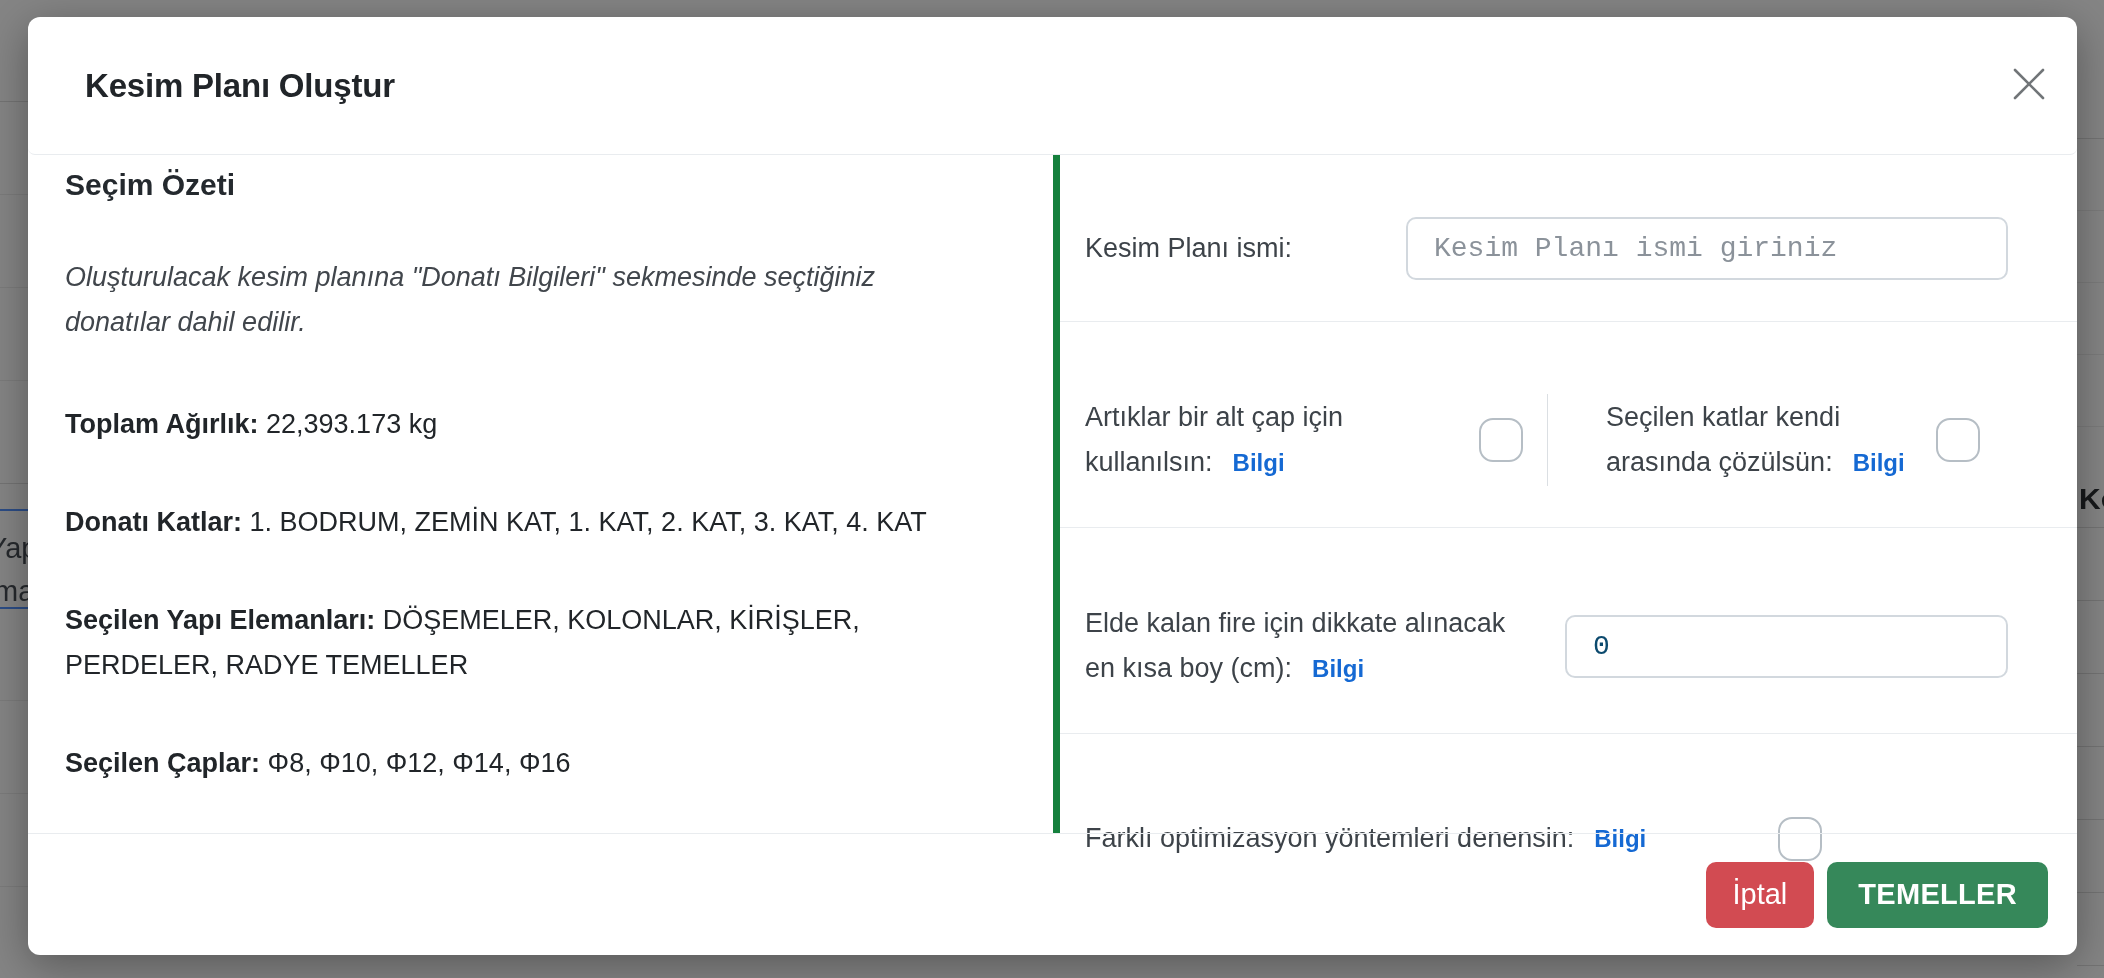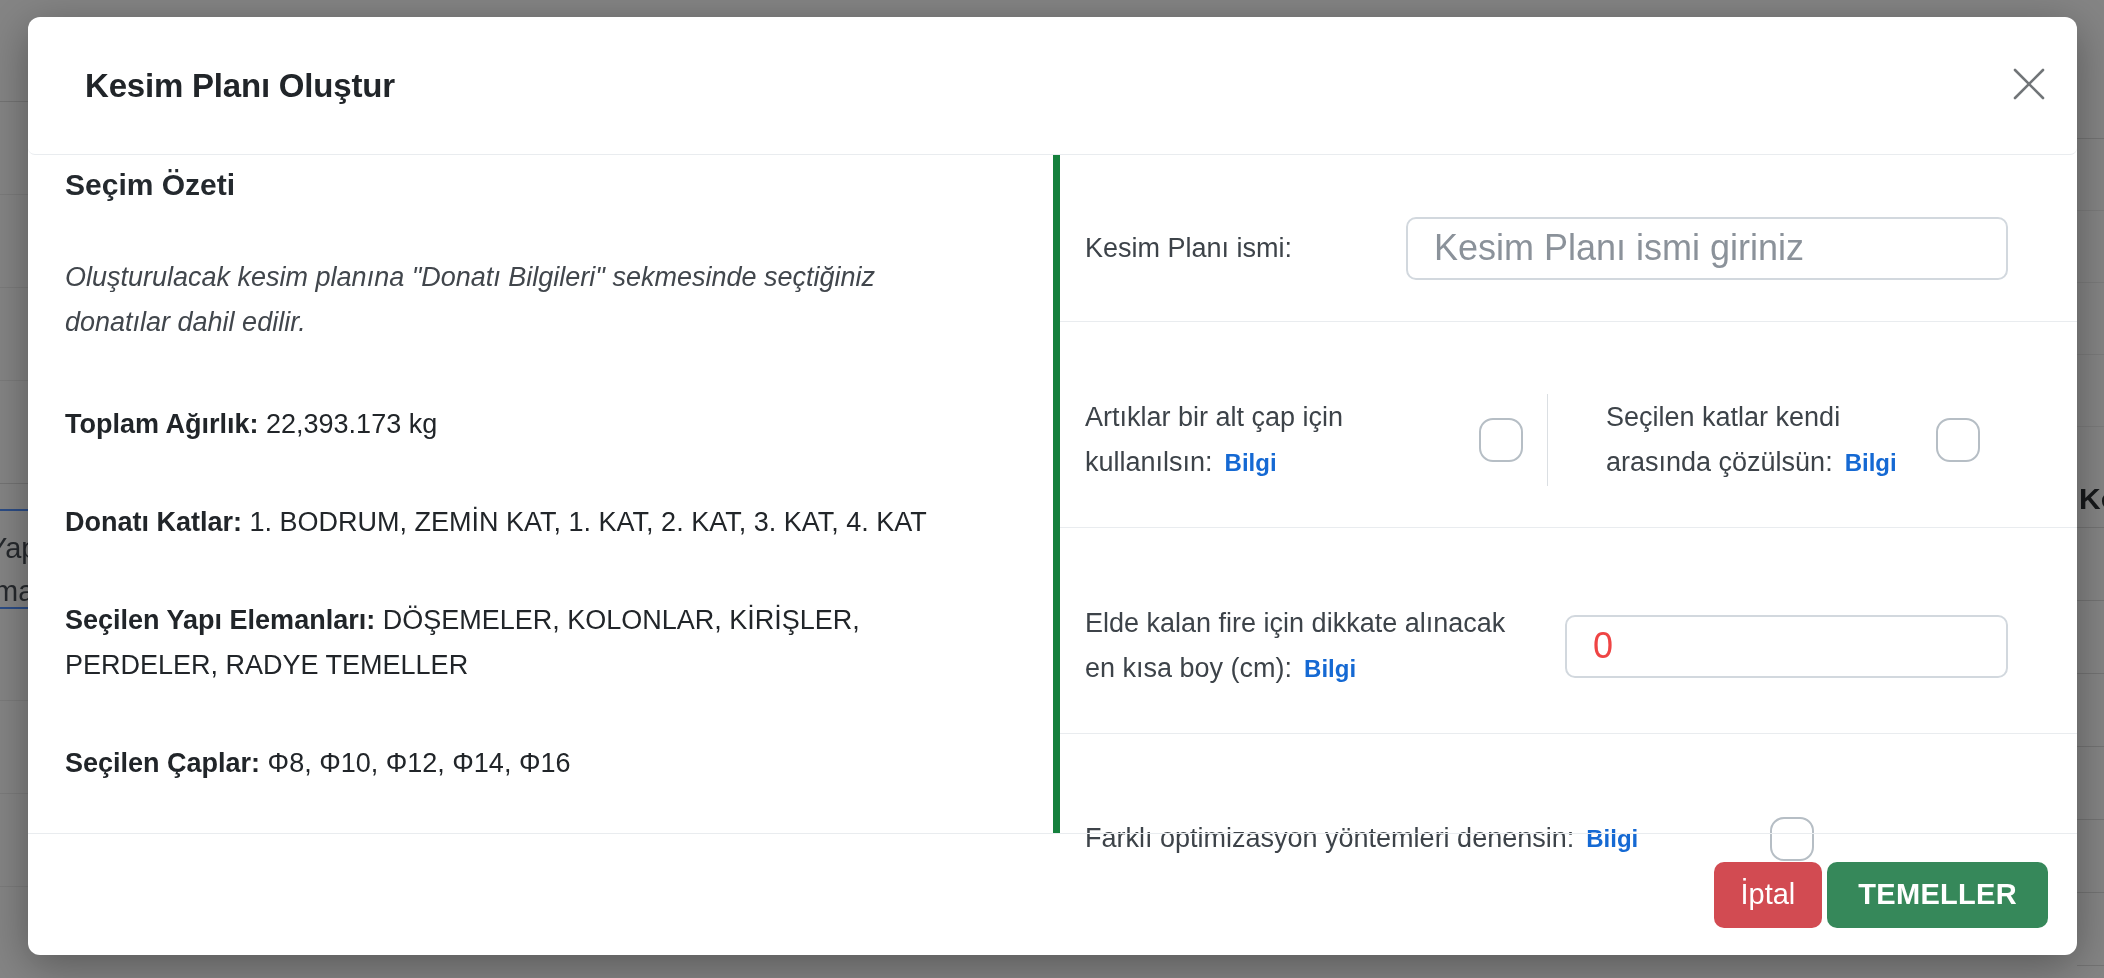--- a/index.html
+++ b/index.html
@@ -45,32 +45,32 @@
   .row4{height:161px;flex:0 0 161px;padding:0 0 14px 25px;}
   .half1{width:487px;flex:0 0 487px;display:flex;align-items:center;justify-content:space-between;
          padding:0 24px 0 25px;height:100%;}
   .vsep{width:1px;height:92px;background:#dbdfe3;align-self:center;flex:0 0 1px;}
   .half2{flex:1 1 auto;display:flex;align-items:center;justify-content:center;
          padding:0 68px 0 29px;height:100%;}
   .field-label{font-size:27px;color:#3d4349;line-height:45px;}
   .lbl-w1{max-width:350px;}
   .lbl-w2{max-width:330px;}
   .lbl-w3{max-width:435px;}
-  .bilgi{color:#1569d3;font-weight:700;font-size:24px;margin-left:12px;cursor:pointer;}
-  .text-input{height:63px;border:2px solid #d2d8de;border-radius:10px;font-size:36px;
-              font-family:Liberation Sans, sans-serif;color:#ef4444;padding:0 26px;outline:none;}
+  .bilgi{color:#1569d3;font-weight:700;font-size:24px;margin-left:20px;cursor:pointer;}
+  .text-input{height:63px;border:2px solid #d2d8de;border-radius:10px;font-size:28px;
+              font-family:Liberation Mono, monospace;color:#0c4a6e;padding:0 26px;outline:none;}
   .name-input{width:602px;}
   .name-input::placeholder{color:#8b929a;}
   .num-input{width:443px;}
   .checkbox{width:44px;height:44px;border:2px solid #b6bec5;border-radius:14px;background:#fff;
             flex:0 0 44px;cursor:pointer;}
   .cb4{margin-left:132px;}
 
   .modal-footer{height:122px;flex:0 0 122px;border-top:1px solid #e9ecef;display:flex;
-                align-items:center;justify-content:flex-end;gap:5px;padding-right:29px;}
+                align-items:center;justify-content:flex-end;gap:13px;padding-right:29px;}
   .btn{height:66px;border:none;border-radius:10px;color:#fff;font-size:29px;
        font-family:"Liberation Sans",sans-serif;cursor:pointer;display:flex;align-items:center;}
   .btn-cancel{background:#d24b52;padding:0 27px;font-weight:400;}
   .btn-submit{background:#36885a;padding:0 31px;font-weight:700;letter-spacing:.3px;}
 </style>
 </head>
 <body>
 
 <div id="screen">
 

